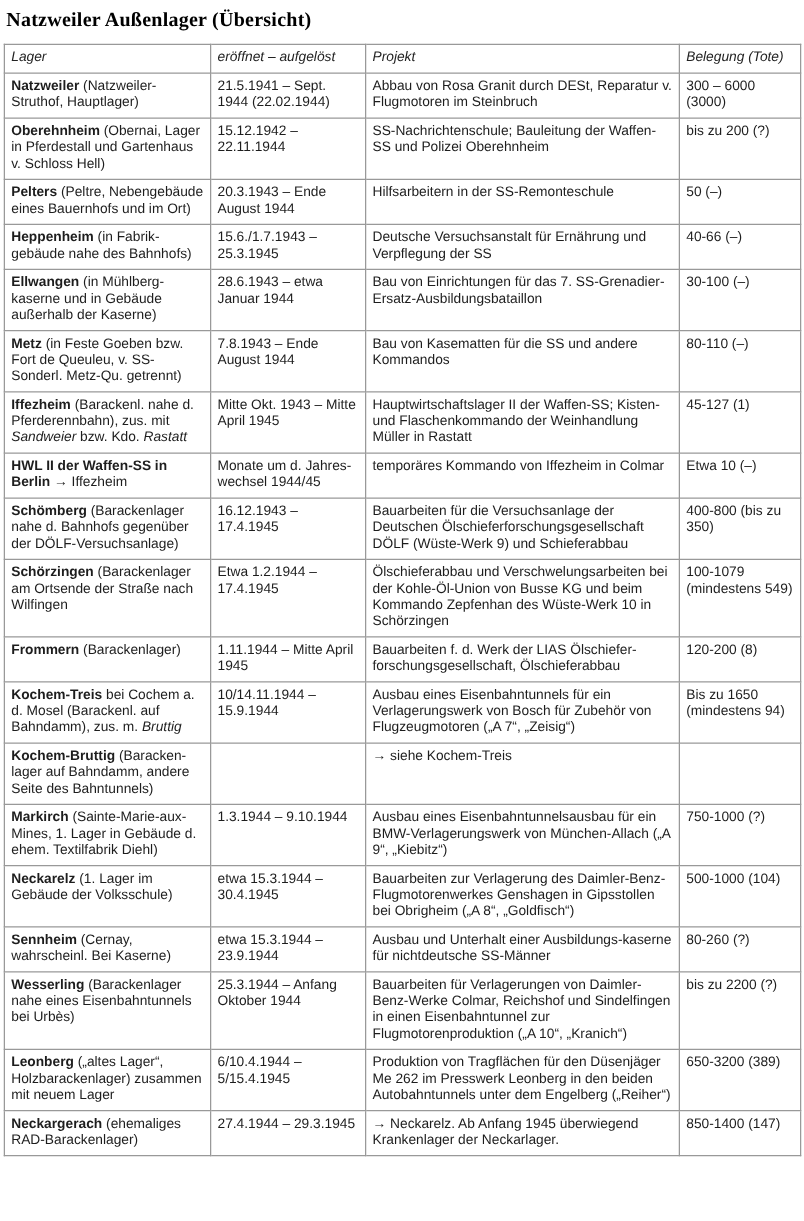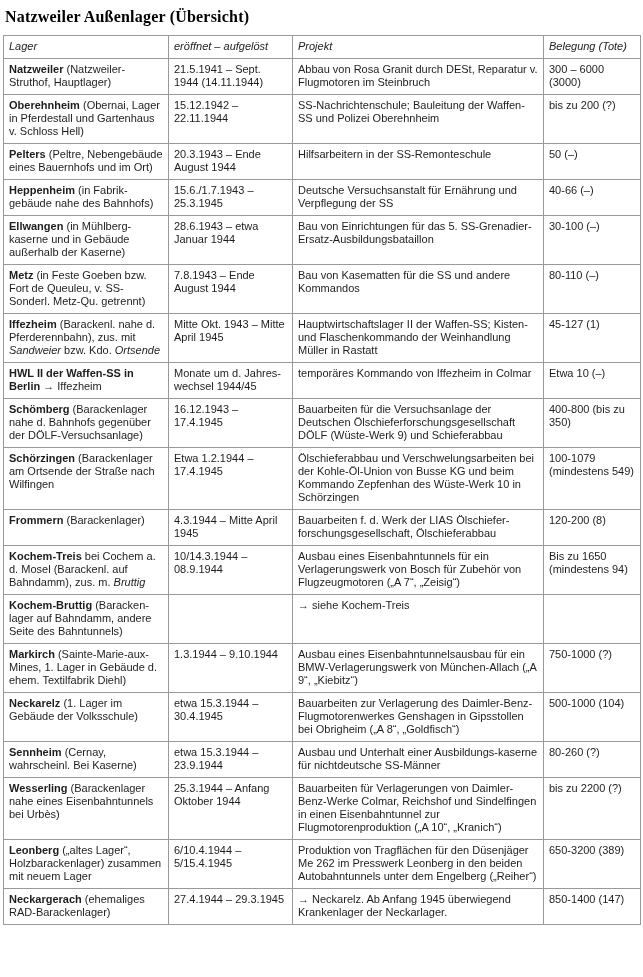--- a/index.html
+++ b/index.html
@@ -67,21 +67,21 @@
       <tr>
         <th>Lager</th>
         <th>eröffnet – aufgelöst</th>
         <th>Projekt</th>
         <th>Belegung (Tote)</th>
       </tr>
     </thead>
     <tbody>
         <tr>
           <td><span class="b">Natzweiler</span><span> (Natzweiler-Struthof, Hauptlager)</span></td>
-          <td>21.5.1941 – Sept. 1944 (14.11.1944)</td>
+          <td>21.5.1941 – Sept. 1944 (22.02.1944)</td>
           <td>Abbau von Rosa Granit durch DESt, Reparatur v. Flugmotoren im Steinbruch</td>
           <td>300 – 6000 (3000)</td>
         </tr>
         <tr>
           <td><span class="b">Oberehnheim</span><span> (Obernai, Lager in Pferdestall und Gartenhaus v. Schloss Hell)</span></td>
           <td>15.12.1942 – 22.11.1944</td>
           <td>SS-Nachrichtenschule; Bauleitung der Waffen-SS und Polizei Oberehnheim</td>
           <td>bis zu 200 (?)</td>
         </tr>
         <tr>
@@ -92,31 +92,31 @@
         </tr>
         <tr>
           <td><span class="b">Heppenheim</span><span> (in Fabrik-gebäude nahe des Bahnhofs)</span></td>
           <td>15.6./1.7.1943 – 25.3.1945</td>
           <td>Deutsche Versuchsanstalt für Ernährung und Verpflegung der SS</td>
           <td>40-66 (–)</td>
         </tr>
         <tr>
           <td><span class="b">Ellwangen</span><span> (in Mühlberg-kaserne und in Gebäude außerhalb der Kaserne)</span></td>
           <td>28.6.1943 – etwa Januar 1944</td>
-          <td>Bau von Einrichtungen für das 5. SS-Grenadier-Ersatz-Ausbildungsbataillon</td>
+          <td>Bau von Einrichtungen für das 7. SS-Grenadier-Ersatz-Ausbildungsbataillon</td>
           <td>30-100 (–)</td>
         </tr>
         <tr>
           <td><span class="b">Metz</span><span> (in Feste Goeben bzw. Fort de Queuleu, v. SS-Sonderl. Metz-Qu. getrennt)</span></td>
           <td>7.8.1943 – Ende August 1944</td>
           <td>Bau von Kasematten für die SS und andere Kommandos</td>
           <td>80-110 (–)</td>
         </tr>
         <tr>
-          <td><span class="b">Iffezheim</span><span> (Barackenl. nahe d. Pferderennbahn), zus. mit </span><span class="i">Sandweier</span><span> bzw. Kdo. </span><span class="i">Ortsende</span></td>
+          <td><span class="b">Iffezheim</span><span> (Barackenl. nahe d. Pferderennbahn), zus. mit </span><span class="i">Sandweier</span><span> bzw. Kdo. </span><span class="i">Rastatt</span></td>
           <td>Mitte Okt. 1943 – Mitte April 1945</td>
           <td>Hauptwirtschaftslager II der Waffen-SS; Kisten- und Flaschenkommando der Weinhandlung Müller in Rastatt</td>
           <td>45-127 (1)</td>
         </tr>
         <tr>
           <td><span class="b">HWL II der Waffen-SS in Berlin</span><span> → Iffezheim</span></td>
           <td>Monate um d. Jahres-wechsel 1944/45</td>
           <td>temporäres Kommando von Iffezheim in Colmar</td>
           <td>Etwa 10 (–)</td>
         </tr>
@@ -127,27 +127,27 @@
           <td>400-800 (bis zu 350)</td>
         </tr>
         <tr>
           <td><span class="b">Schörzingen</span><span> (Barackenlager am Ortsende der Straße nach Wilfingen</span></td>
           <td>Etwa 1.2.1944 – 17.4.1945</td>
           <td>Ölschieferabbau und Verschwelungsarbeiten bei der Kohle-Öl-Union von Busse KG und beim Kommando Zepfenhan des Wüste-Werk 10 in Schörzingen</td>
           <td>100-1079 (mindestens 549)</td>
         </tr>
         <tr>
           <td><span class="b">Frommern</span><span> (Barackenlager)</span></td>
-          <td>4.3.1944 – Mitte April 1945</td>
+          <td>1.11.1944 – Mitte April 1945</td>
           <td>Bauarbeiten f. d. Werk der LIAS Ölschiefer-forschungsgesellschaft, Ölschieferabbau</td>
           <td>120-200 (8)</td>
         </tr>
         <tr>
           <td><span class="b">Kochem-Treis</span><span> bei Cochem a. d. Mosel (Barackenl. auf Bahndamm), zus. m. </span><span class="i">Bruttig</span></td>
-          <td>10/14.3.1944 – 08.9.1944</td>
+          <td>10/14.11.1944 – 15.9.1944</td>
           <td>Ausbau eines Eisenbahntunnels für ein Verlagerungswerk von Bosch für Zubehör von Flugzeugmotoren („A 7“, „Zeisig“)</td>
           <td>Bis zu 1650 (mindestens 94)</td>
         </tr>
         <tr>
           <td><span class="b">Kochem-Bruttig</span><span> (Baracken-lager auf Bahndamm, andere Seite des Bahntunnels)</span></td>
           <td></td>
           <td>→ siehe Kochem-Treis</td>
           <td></td>
         </tr>
         <tr>

